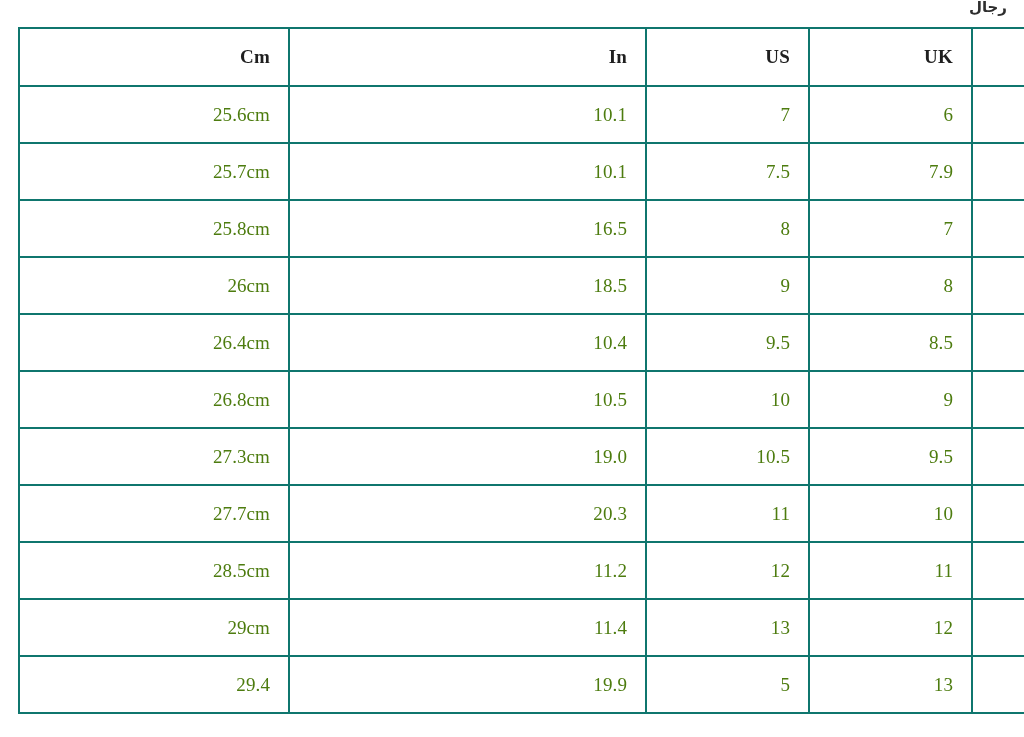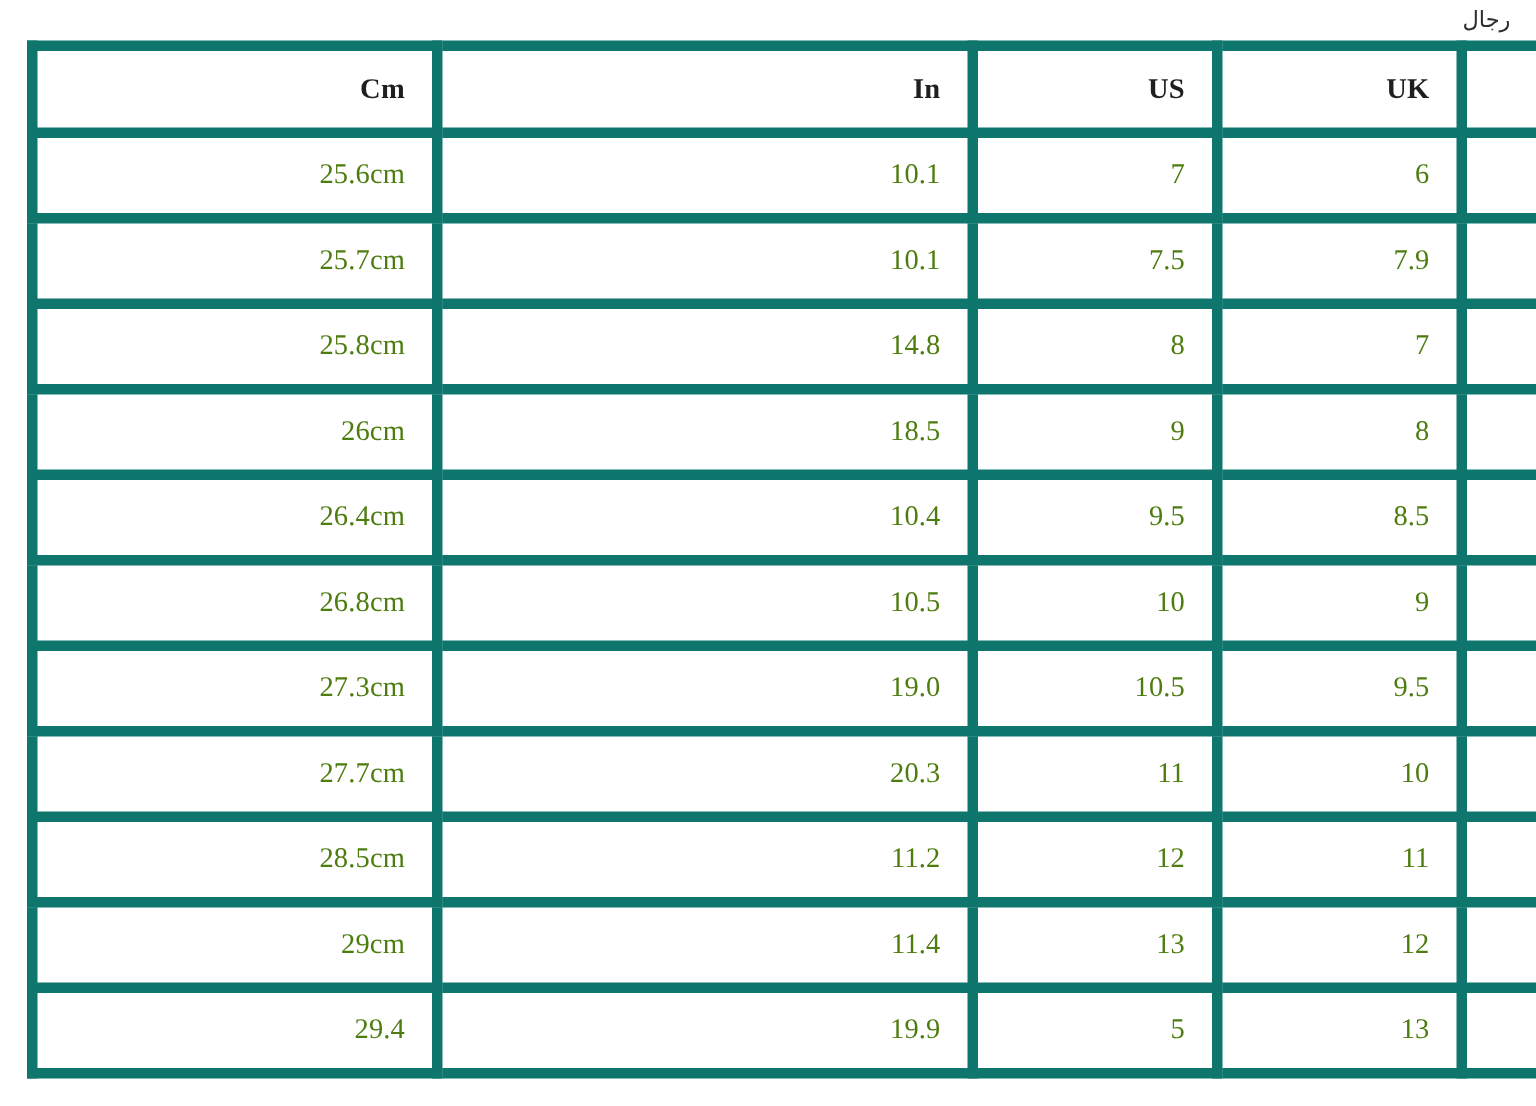--- a/index.html
+++ b/index.html
@@ -21,23 +21,23 @@
     height: 737px;
     background: #ffffff;
     box-sizing: border-box;
   }
 
   
   #caption-bar {
     height: 27px;
     padding-right: 17px;
     display: flex;
-    align-items: center;
     justify-content: flex-end;
     box-sizing: border-box;
+    font-weight: bold;
   }
   #caption-text {
     direction: rtl;
     font-family: "DejaVu Sans", "Liberation Sans", sans-serif;
     font-size: 15px;
     line-height: 1;
     color: #2e2e2e;
     letter-spacing: 0;
   }
 
@@ -54,21 +54,21 @@
     border: 1px solid #f0f0f0;
   }
   table.size-table col.c-cm  { width: 270px; }
   table.size-table col.c-in  { width: 357px; }
   table.size-table col.c-us  { width: 163px; }
   table.size-table col.c-uk  { width: 163px; }
   table.size-table col.c-eur { width: 199px; }
 
   table.size-table th,
   table.size-table td {
-    border: 7px solid #0f766e;
+    border: 2px solid #0f766e;
     text-align: right;
     padding: 0 18px 0 10px;
     height: 57px;
     vertical-align: middle;
     box-sizing: border-box;
     white-space: nowrap;
   }
   table.size-table thead th {
     font-weight: bold;
     font-size: 19px;
@@ -120,21 +120,21 @@
           </tr>
           <tr>
             <td>25.7cm</td>
             <td>10.1</td>
             <td>7.5</td>
             <td>7.9</td>
             <td>40</td>
           </tr>
           <tr>
             <td>25.8cm</td>
-            <td>14.8</td>
+            <td>16.5</td>
             <td>8</td>
             <td>7</td>
             <td>41</td>
           </tr>
           <tr>
             <td>26cm</td>
             <td>18.5</td>
             <td>9</td>
             <td>8</td>
             <td>42</td>

